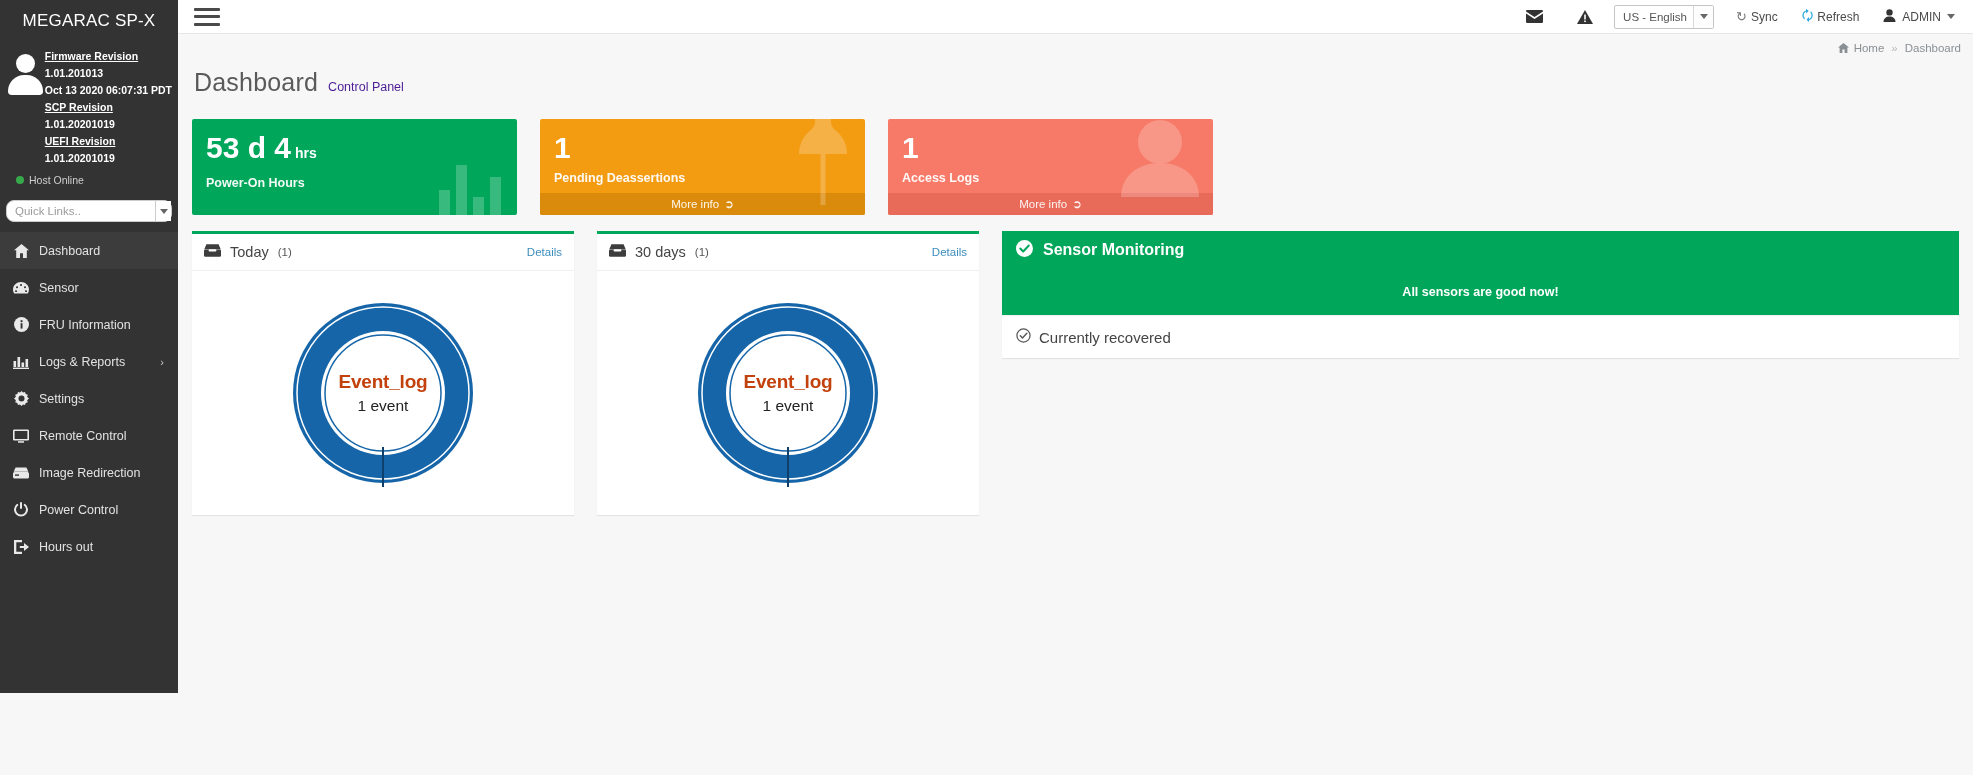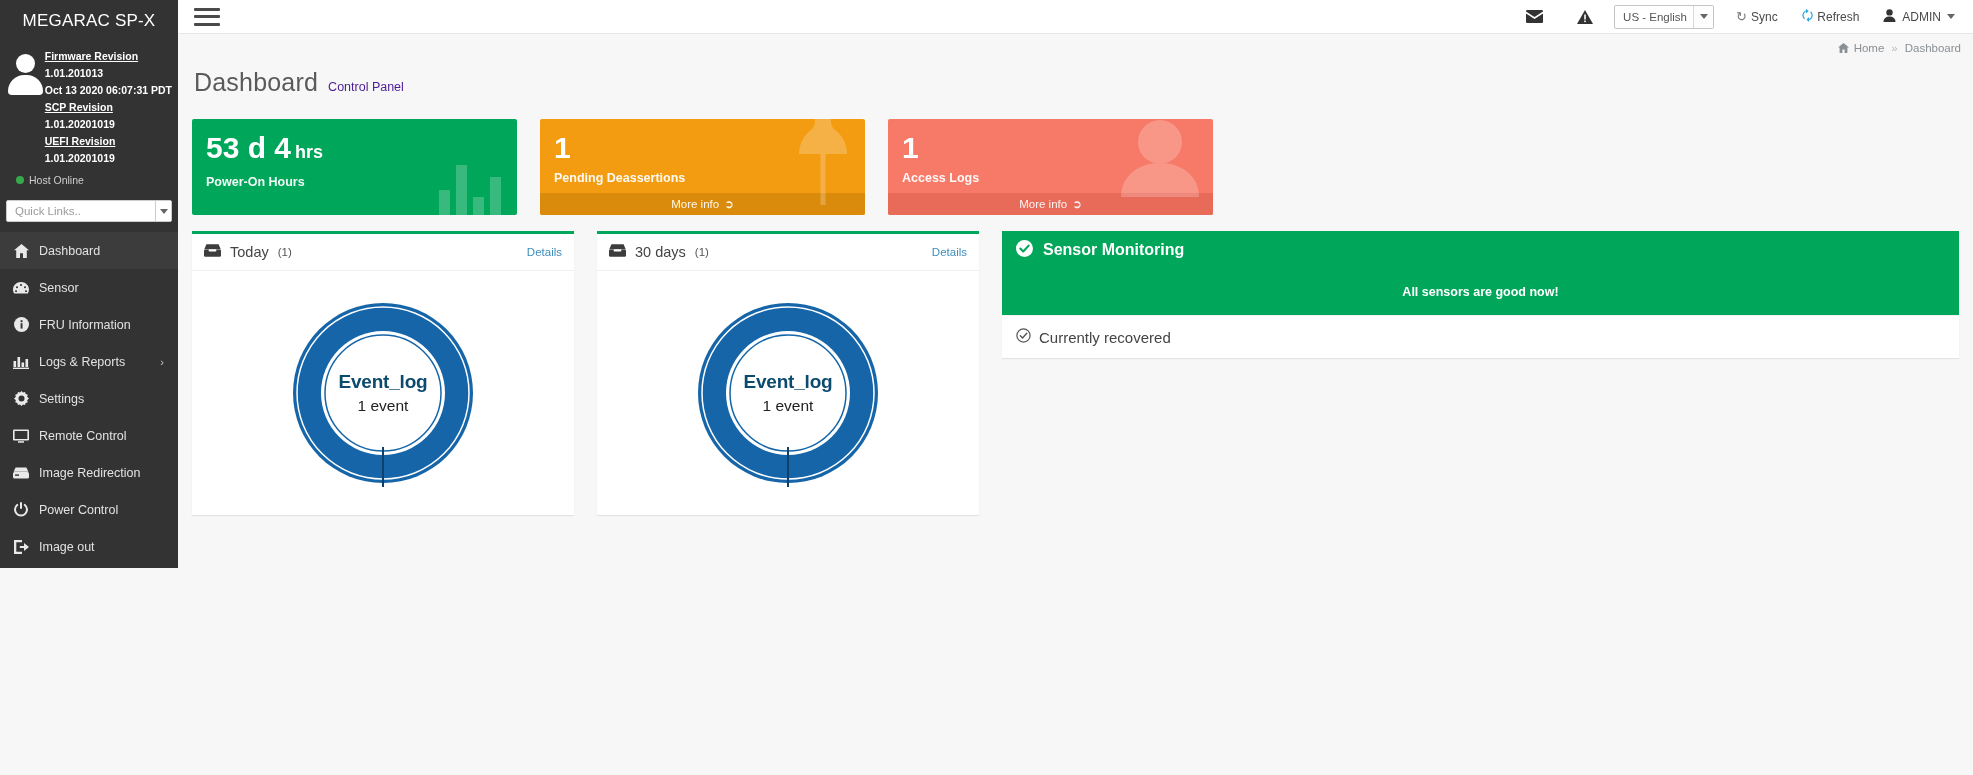--- a/index.html
+++ b/index.html
@@ -6,21 +6,21 @@
   html, body {
     width: 1973px; height: 775px;
     font-family: "Liberation Sans", sans-serif;
     background: #f7f7f7;
     overflow: hidden;
   }
   .app { display: flex; width: 1973px; height: 775px; }
 
   
   .sidebar {
-    width: 178px; min-width: 178px; height: 568px;
+    width: 178px; min-width: 178px; height: 693px;
     background: #333333;
     color: #d5d5d5;
     display: flex; flex-direction: column;
     position: relative;
   }
   .brand {
     height: 34px;
     display: flex; align-items: center; justify-content: center;
     font-size: 17px; color: #ffffff; letter-spacing: .2px;
     margin-top: 4px;
@@ -48,21 +48,21 @@
   .fw-info .val { color: #ffffff; font-weight: bold; display: block; white-space: nowrap;}
   .host-status {
     margin-top: 3px; font-size: 10.5px; color: #cfcfcf;
     display:flex; align-items:center; gap:5px; padding-left: 16px;
   }
   .dot { width:8px; height:8px; border-radius:50%; background:#36a94b; display:inline-block;}
 
   .quicklinks-wrap { padding: 14px 6px 10px 6px; }
   .quicklinks {
     width: 100%; height: 22px; background: #ffffff; border:1px solid #ccc;
-    display: flex; align-items: center; position: relative; border-radius: 2px;
+    display: flex; align-items: center; position: relative; border-radius: 8px;
   }
   .quicklinks .ql-text { font-size: 11.5px; color: #9a9a9a; padding-left: 8px; }
   .quicklinks .ql-caret {
     position:absolute; right:0; top:0; bottom:0; width:16px;
     border-left:1px solid #ccc; display:flex; align-items:center; justify-content:center;
     background:#fff;
   }
   .caret-down {
     width:0;height:0;border-left:4px solid transparent;border-right:4px solid transparent;
     border-top:5px solid #666;
@@ -127,21 +127,21 @@
   .content { padding: 22px 14px 0 14px; }
 
   
   .stats-row { display:flex; gap:23px; }
   .stat-card {
     width: 325px; border-radius: 2px; overflow:hidden; position:relative;
     color:#ffffff;
   }
   .stat-card .body { padding: 12px 14px 14px 14px; position:relative; height: 74px;}
   .stat-card .bignum { font-size: 30px; font-weight: bold; line-height: 34px; }
-  .stat-card .bignum .suffix { font-size: 18px; font-weight: bold; margin-left: 4px; }
+  .stat-card .bignum .suffix { font-size: 14px; font-weight: bold; margin-left: 4px; }
   .stat-card .lbl { font-size: 12.5px; margin-top: 6px; opacity: .95; font-weight:600;}
   .stat-card .watermark {
     position:absolute; right: 14px; bottom: -6px; opacity: .22;
   }
   .stat-card .more {
     display:flex; align-items:center; justify-content:center; gap:5px;
     height: 22px; font-size: 11.5px; color: rgba(255,255,255,.92);
     cursor:pointer;
   }
   .card-green { background:#00a65a; }
@@ -165,21 +165,21 @@
   .panel-head .ttl { font-size:14.5px; color:#444; display:flex; align-items:center; gap:9px;}
   .panel-head .ttl .cnt { font-size: 11.5px; color:#555; }
   .panel-head .details { margin-left:auto; font-size:11.5px; color:#3c8dbc; cursor:pointer; }
   .panel-body { height: 244px; display:flex; align-items:center; justify-content:center; }
 
   .donut-wrap { position:relative; width: 192px; height: 192px; }
   .donut-center {
     position:absolute; inset:0; display:flex; flex-direction:column;
     align-items:center; justify-content:center; text-align:center;
   }
-  .donut-center .t1 { font-size: 19px; font-weight: bold; color:#0c4a6e; letter-spacing:-.2px;}
+  .donut-center .t1 { font-size: 19px; font-weight: bold; color:#c2410c; letter-spacing:-.2px;}
   .donut-center .t2 { font-size: 15.5px; color:#222; margin-top: 4px;}
 
   
   .sensor-panel {
     flex: 1; background:#ffffff; box-shadow: 0 1px 1px rgba(0,0,0,.08);
     align-self: flex-start;
   }
   .sensor-head {
     background:#00a65a; color:#fff; height: 38px; display:flex; align-items:center;
     gap: 10px; padding: 0 14px; font-size: 16px; font-weight: 600;
@@ -312,21 +312,21 @@
           </span>
           <span>Power Control</span>
         </div>
         <div class="nav-item">
           <span class="ic">
             <svg width="15" height="14" viewBox="0 0 15 14">
               <path fill="#e9e9e9" d="M0 0h8v2.2H2.3v9.6H8V14H0z"></path>
               <path fill="#e9e9e9" d="M10 3.1 15 7l-5 3.9V8.1H5.8V5.9H10z"></path>
             </svg>
           </span>
-          <span>Image out</span>
+          <span>Hours out</span>
         </div>
       </nav>
   </aside>
 
   <section class="main">
 
     <div class="topbar">
       <div class="hamburger">
         <span></span>
           <span></span>

